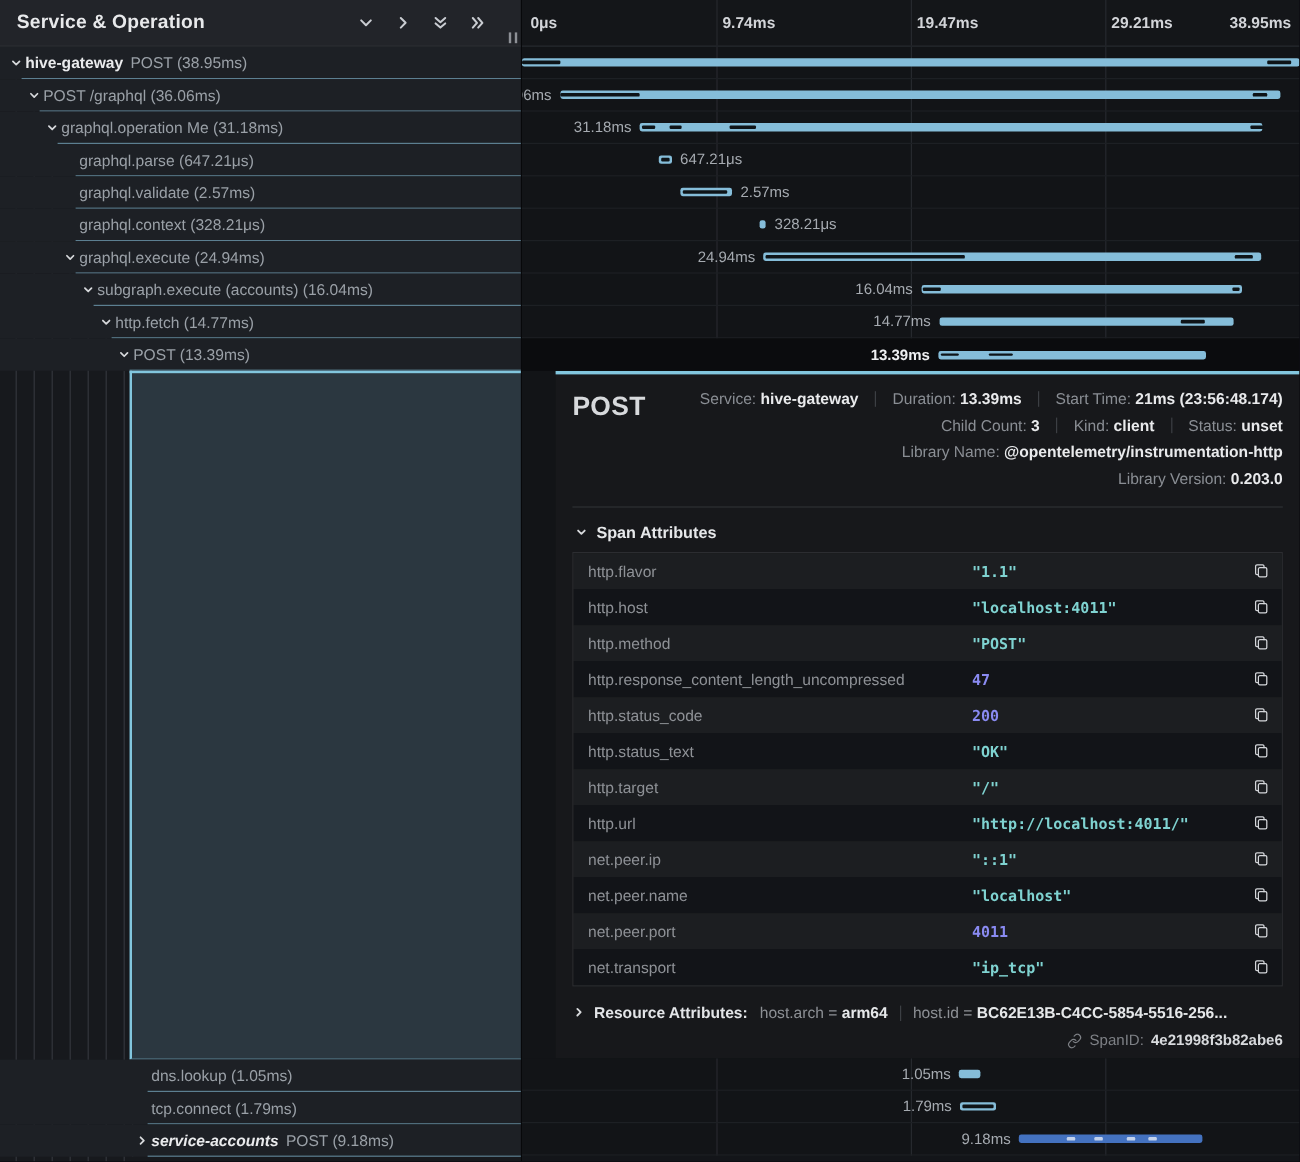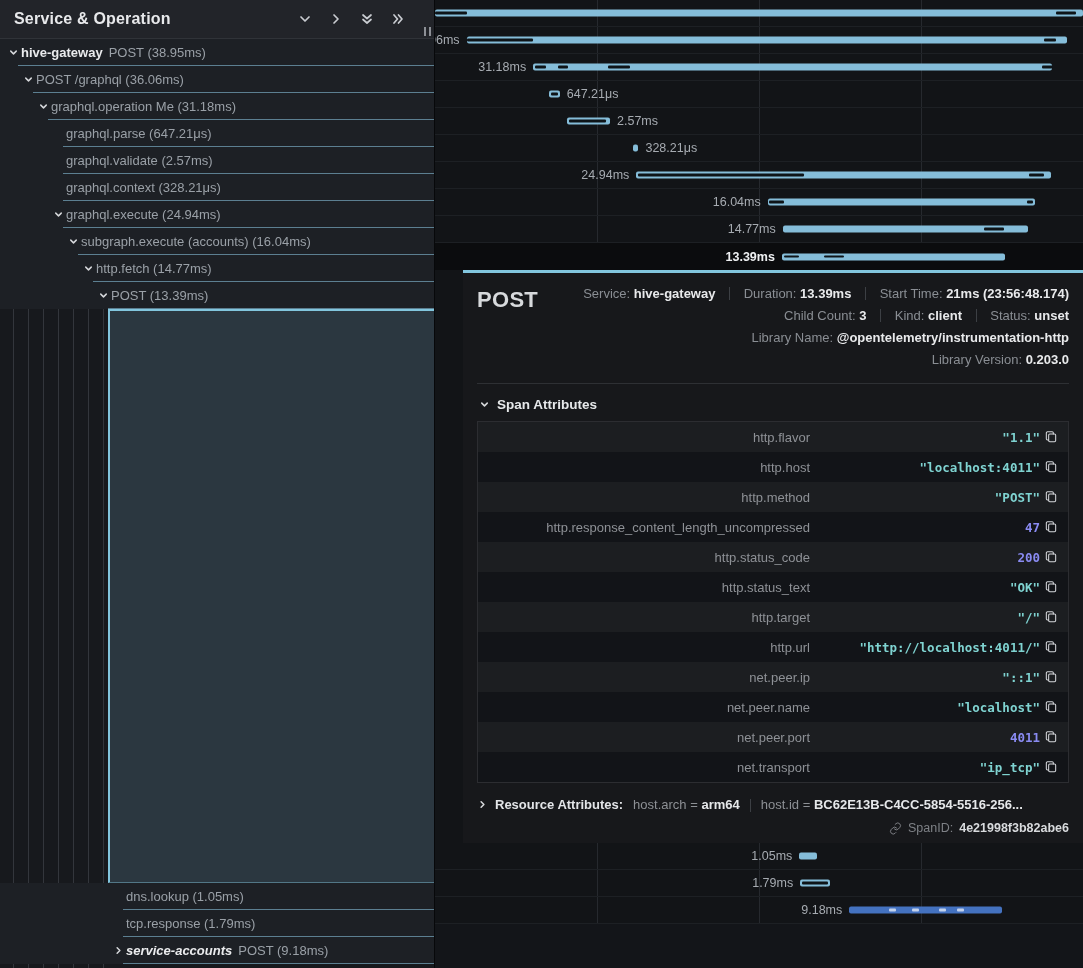--- a/index.html
+++ b/index.html
@@ -65,21 +65,21 @@
   .mlabel { color:#8a8e94; }
   .mval { color:#e9eaec; font-weight:700; }
   .pipe { display:inline-block; width:1px; height:13px; background:#3c3f44; margin:0 10px -2px 10px; }
   .d-divider { height:1px; background:#2e3034; margin:12px 0 0 0; }
 
   .sect-head { display:flex; align-items:center; gap:7px; margin:13px 0 9px 2px;
                font-size:13.5px; font-weight:700; color:#e6e8ea; cursor:pointer; }
   .sect-head svg, .res-line svg.cv { stroke:#d6d8db; fill:none; stroke-width:1.7; stroke-linecap:round; stroke-linejoin:round; }
 
   .attr-table { border:1px solid #2c2d31; }
-  .arow { height:30px; display:flex; align-items:center; padding:0 10px 0 12px; font-size:13px;text-align:right; }
+  .arow { height:30px; display:flex; align-items:center; padding:0 10px 0 12px; font-size:13px; }
   .arow:nth-child(odd) { background:#1c1e21; }
   .arow:nth-child(even) { background:#121418; }
   .akey { flex:0 0 320px; color:#8e9196; white-space:nowrap; }
   .aval { flex:1; font-family:"DejaVu Sans Mono",monospace; font-size:12.5px; font-weight:700; }
   .aval.str { color:#7fd3d1; }
   .aval.num { color:#8a8bf2; }
   .copy-btn { width:18px; flex:0 0 18px; color:#d4d6da; cursor:pointer; display:flex; justify-content:flex-end; }
   .copy-btn svg { stroke:currentColor; fill:none; stroke-width:1.8; stroke-linejoin:round; stroke-linecap:round; }
 
   .res-line { margin-top:14px; display:flex; align-items:center; font-size:13px; white-space:nowrap; overflow:hidden; }
@@ -222,35 +222,45 @@
       <div class="sel-box"></div>
 
       <div class="nrow" style="--ind:113px">
         <span class="chev"></span>
         <b class="svc"></b>
         <span class="op">dns.lookup (1.05ms)</span>
       </div>
       <div class="nrow" style="--ind:113px">
         <span class="chev"></span>
         <b class="svc"></b>
-        <span class="op">tcp.response (1.79ms)</span>
+        <span class="op">tcp.connect (1.79ms)</span>
       </div>
       <div class="nrow" style="--ind:113px">
         <span class="chev">
             <svg width="11" height="11" viewBox="0 0 12 12">
               <polyline points="4.5,3 7.5,6 4.5,9"></polyline>
             </svg>
           </span>
         <b class="svc it">service-accounts</b>
         <span class="op">POST (9.18ms)</span>
       </div>
     </div>
   </div>
 
   <div class="right-col">
+    <div class="time-header">
+      <div class="gline" style="left:25%"></div>
+      <div class="gline" style="left:50%"></div>
+      <div class="gline" style="left:75%"></div>
+      <span class="tick" style="left:7px">0μs</span>
+      <span class="tick" style="left:calc(25% + 5px)">9.74ms</span>
+      <span class="tick" style="left:calc(50% + 5px)">19.47ms</span>
+      <span class="tick" style="left:calc(75% + 5px)">29.21ms</span>
+      <span class="tick" style="right:7px">38.95ms</span>
+    </div>
 
     <div class="rows-top">
       <div class="gline" style="left:25%"></div>
       <div class="gline" style="left:50%"></div>
       <div class="gline" style="left:75%"></div>
       <div class="trow">
           <div class="bar" style="left: 0%; width: 100%;">
             <i class="mark" style="left: 0%; width: 4.87805%;"></i>
             <i class="mark" style="left: 95.7638%; width: 3.08087%;"></i>
           </div>

